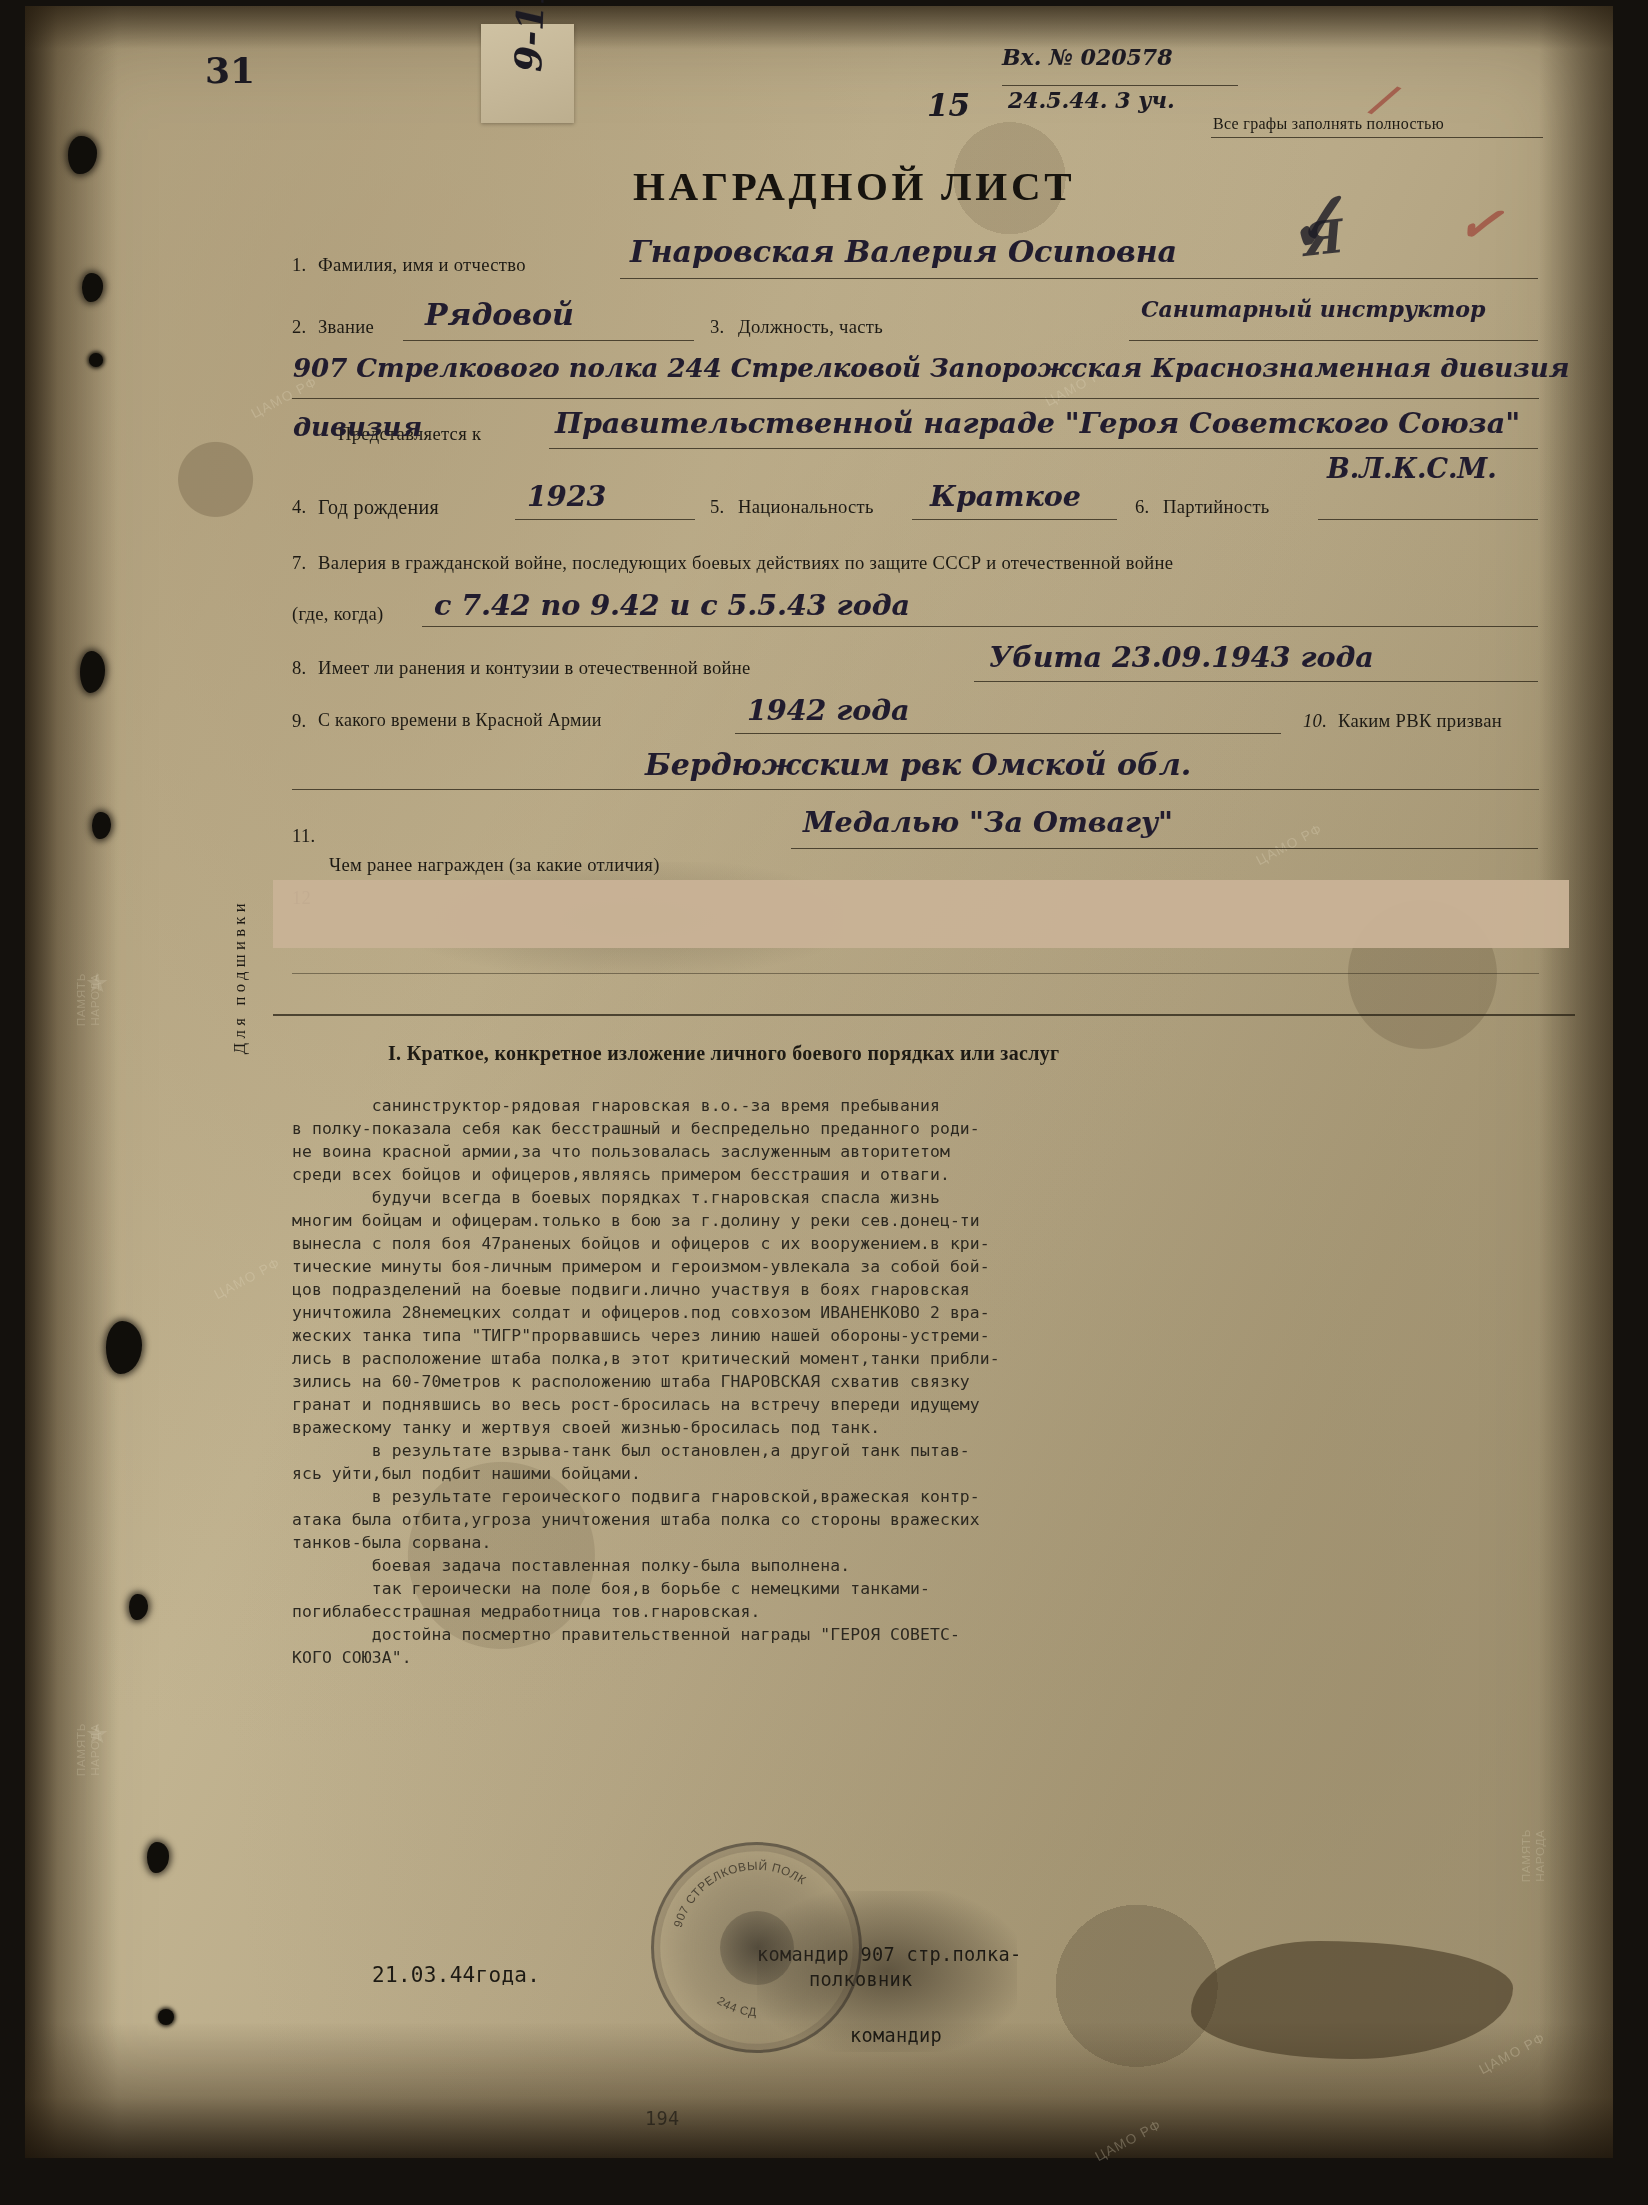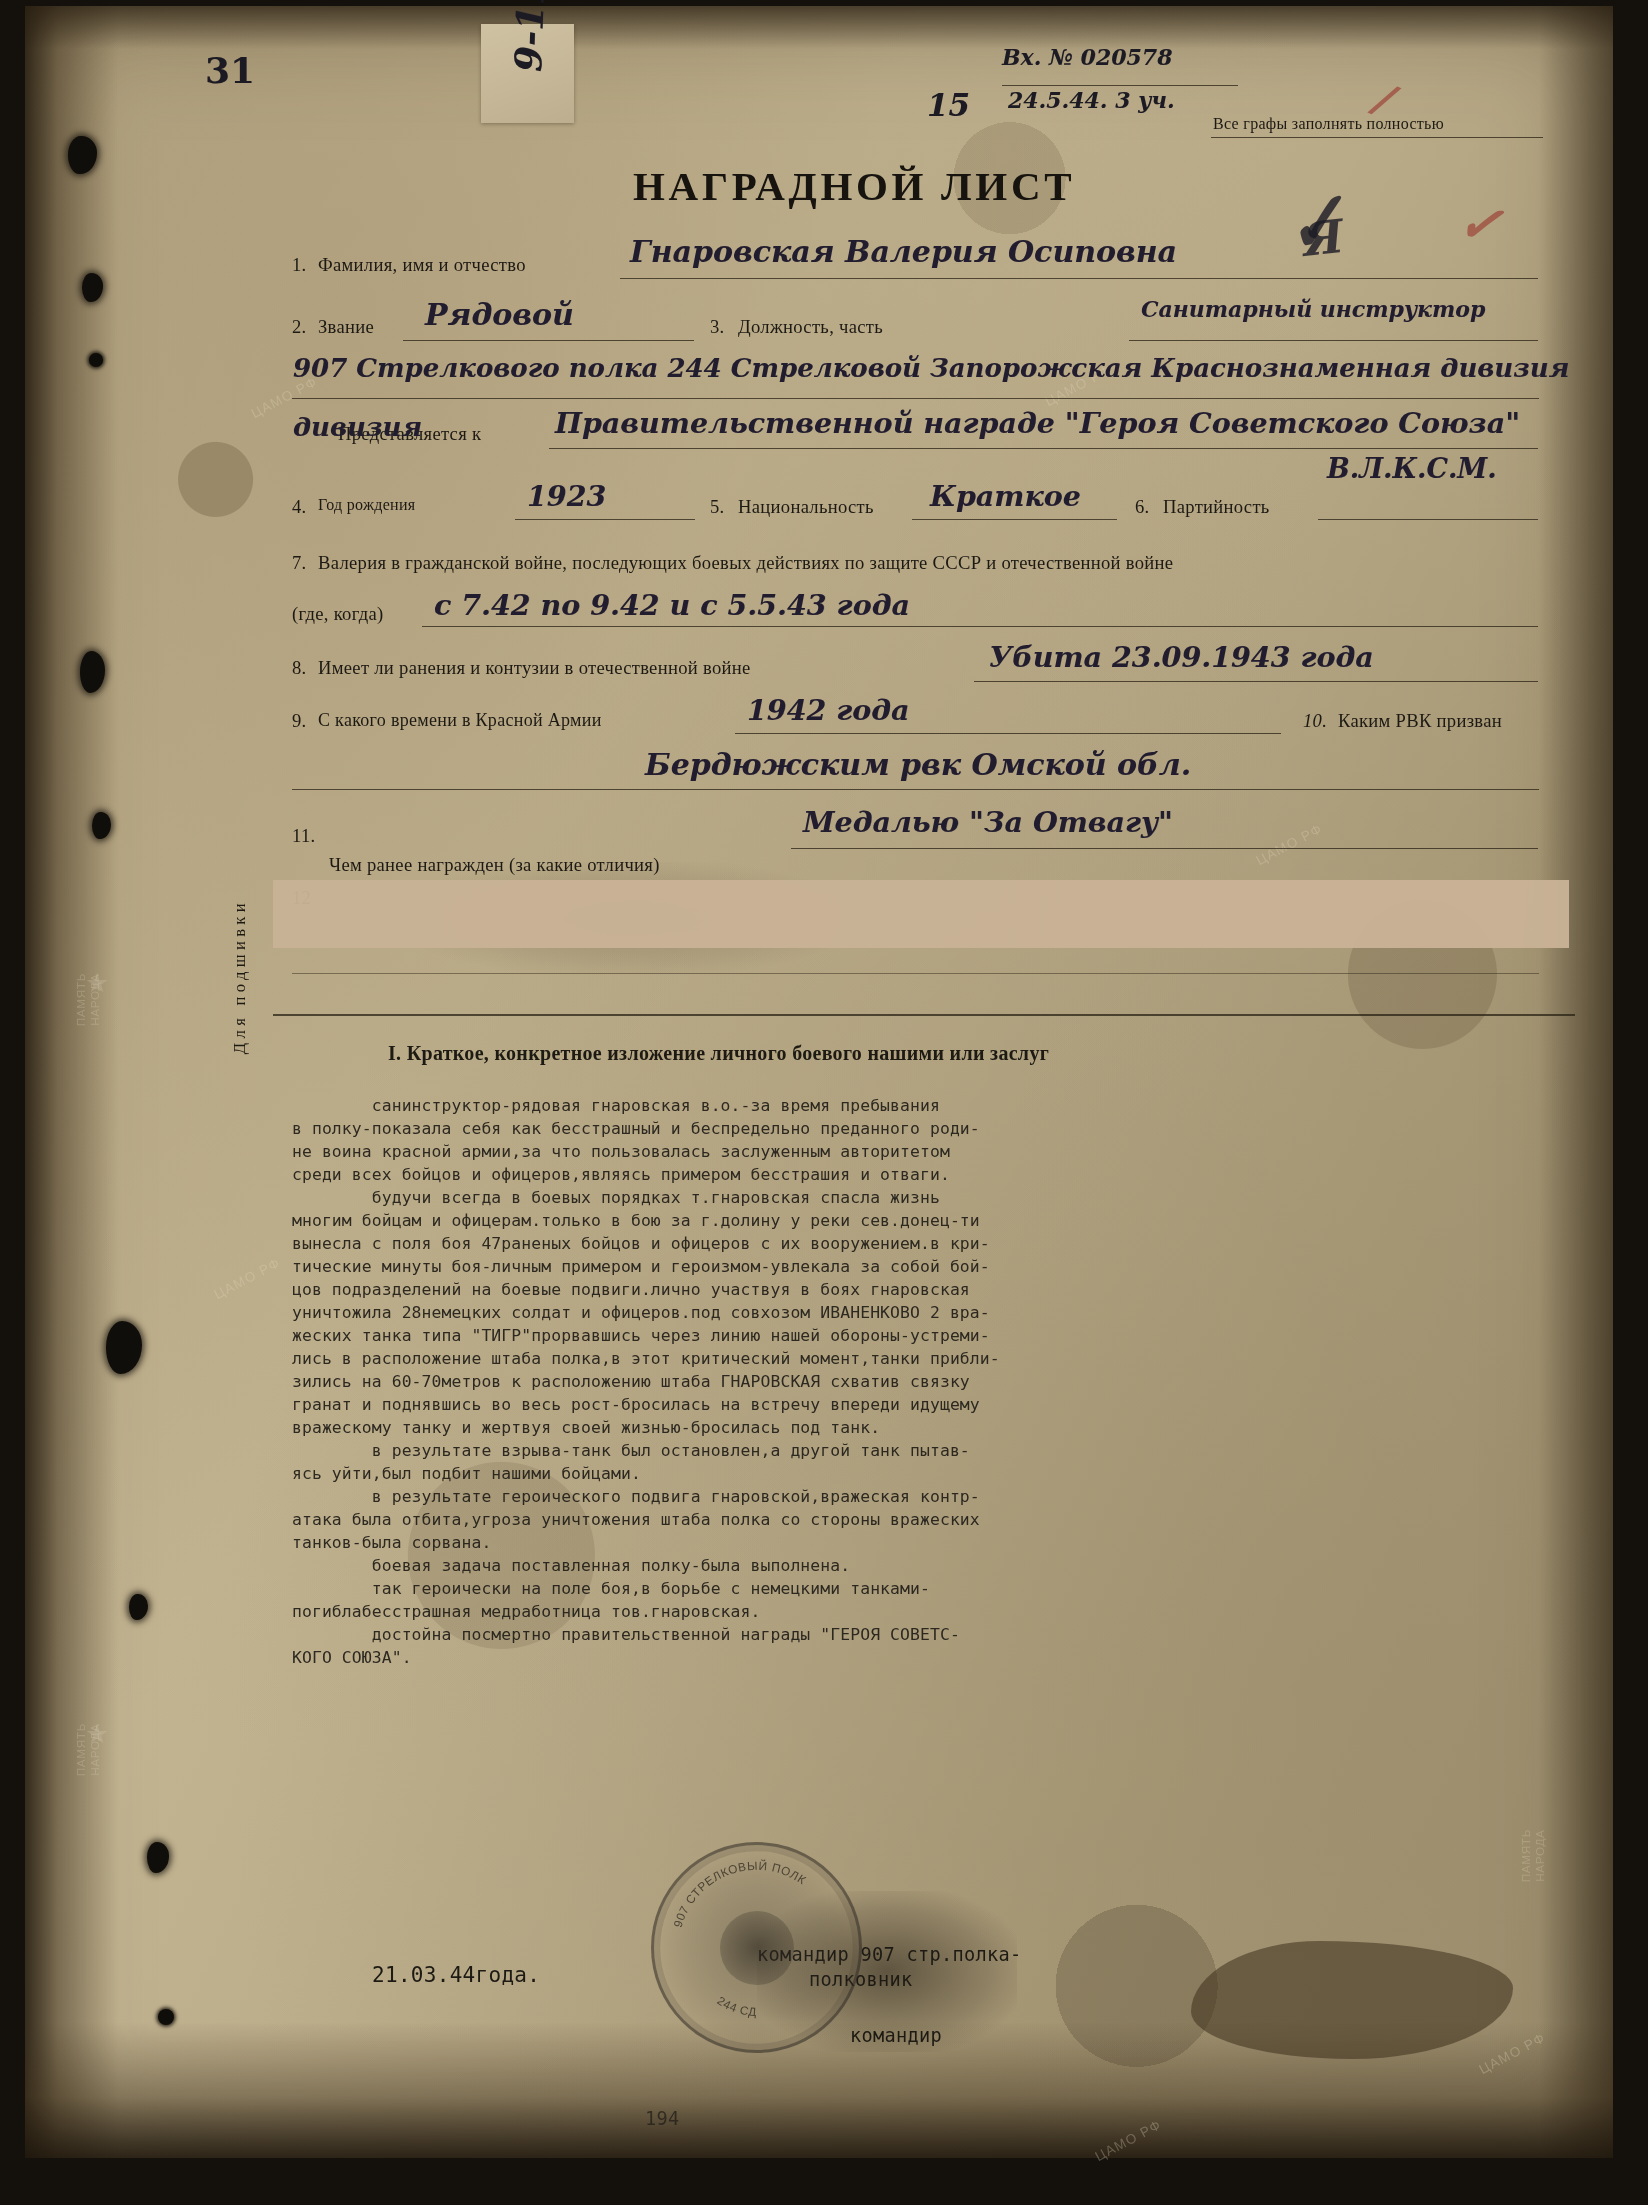--- a/index.html
+++ b/index.html
@@ -321,21 +321,21 @@
 
     <div class="rule" style="left:267px; top:392px; width:1247px;"></div>
     <div class="hand" style="left:268px; top:347px; font-size:26px;">907 Стрелкового полка 244 Стрелковой Запорожская Краснознаменная дивизия</div>
 
     <div class="printed" style="left:313px; top:417px; font-size:18.6px;">Представляется к</div>
     <div class="rule" style="left:524px; top:442px; width:989px;"></div>
     <div class="hand" style="left:530px; top:400px; font-size:28.5px;">Правительственной награде "Героя Советского Союза"</div>
     <div class="hand" style="left:268px; top:406px; font-size:26px;">дивизия</div>
 
     <div class="printed" style="left:267px; top:490px; font-size:18.6px;">4.</div>
-    <div class="printed" style="left:293px; top:490px; font-size:16px;">Год рождения</div>
+    <div class="printed" style="left:293px; top:490px; font-size:20px;">Год рождения</div>
     <div class="rule" style="left:490px; top:513px; width:180px;"></div>
     <div class="hand" style="left:502px; top:473px; font-size:28.5px;">1923</div>
 
     <div class="printed" style="left:685px; top:490px; font-size:18.6px;">5.</div>
     <div class="printed" style="left:713px; top:490px; font-size:18.6px;">Национальность</div>
     <div class="rule" style="left:887px; top:513px; width:205px;"></div>
     <div class="hand" style="left:905px; top:473px; font-size:28.5px;">Краткое</div>
 
     <div class="printed" style="left:1110px; top:490px; font-size:18.6px;">6.</div>
     <div class="printed" style="left:1138px; top:490px; font-size:18.6px;">Партийность</div>
@@ -368,21 +368,21 @@
     <div class="printed" style="left:304px; top:848px; font-size:18.6px;">Чем ранее награжден (за какие отличия)</div>
     <div class="rule" style="left:766px; top:842px; width:747px;"></div>
     <div class="hand" style="left:778px; top:799px; font-size:28.5px;">Медалью "За Отвагу"</div>
 
     <div class="printed" style="left:267px; top:881px; font-size:18.6px;">12</div>
     <div class="redaction" style="left:248px; top:874px; width:1296px; height:68px;"></div>
     <div class="rule" style="left:267px; top:967px; width:1247px; border-bottom-color:rgba(40,34,20,0.45);"></div>
 
     <div class="rule" style="left:248px; top:1008px; width:1302px; border-bottom-width:2.5px;"></div>
 
-    <div class="printed" style="left:363px; top:1036px; font-size:20px; font-weight:bold;">I. Краткое, конкретное изложение личного боевого нашими или заслуг</div>
+    <div class="printed" style="left:363px; top:1036px; font-size:20px; font-weight:bold;">I. Краткое, конкретное изложение личного боевого порядках или заслуг</div>
 
     <div class="typed" style="left:267px; top:1088px; width:1259px;">        санинструктор-рядовая гнаровская в.о.-за время пребывания
 в полку-показала себя как бесстрашный и беспредельно преданного роди-
 не воина красной армии,за что пользовалась заслуженным авторитетом
 среди всех бойцов и офицеров,являясь примером бесстрашия и отваги.
         будучи всегда в боевых порядках т.гнаровская спасла жизнь
 многим бойцам и офицерам.только в бою за г.долину у реки сев.донец-ти
 вынесла с поля боя 47раненых бойцов и офицеров с их вооружением.в кри-
 тические минуты боя-личным примером и героизмом-увлекала за собой бой-
 цов подразделений на боевые подвиги.лично участвуя в боях гнаровская

